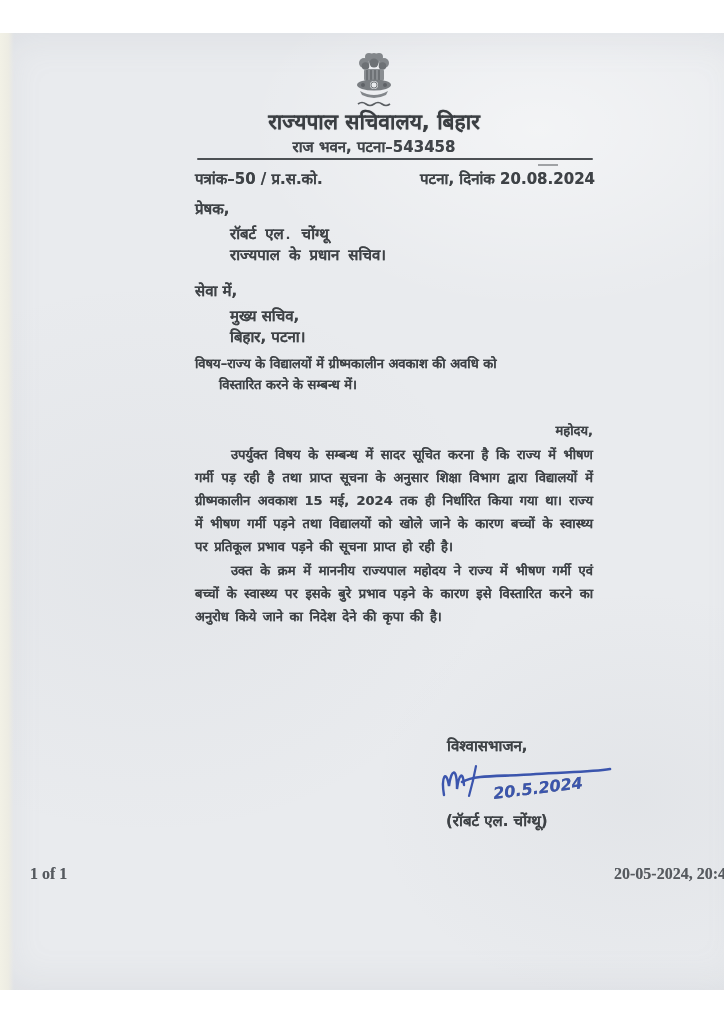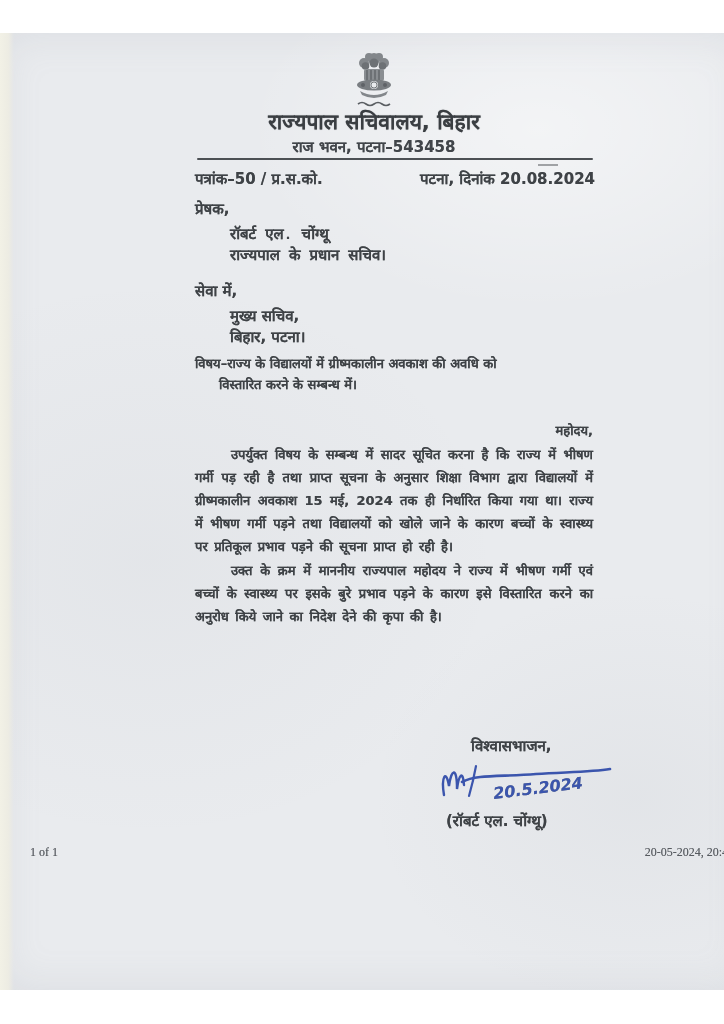--- a/index.html
+++ b/index.html
@@ -60,27 +60,27 @@
   }
   .subject{line-height:21px;margin-bottom:24px;}
   .subject .l2{margin-left:24px;}
   .salutation{margin-bottom:1px;text-align:right;}
   .para{
     text-align:justify;text-indent:36px;margin:0 0 1px 0;
     word-spacing:2px;
   }
   
   .closing{position:absolute;left:432px;top:703px;width:190px;font-size:15px;font-weight:bold;line-height:21px;}
-  .valediction{margin-left:39px;}
+  .valediction{margin-left:15px;}
   .sig-wrap{position:relative;height:52px;margin-top:2px;}
   .signatory{white-space:nowrap;margin-left:14px;}
   
   .footer-left,.footer-right{
-    position:absolute;top:812px;font-family:"Liberation Serif","DejaVu Serif",serif;
-    font-size:12px;color:#565a5f;text-shadow:0 0 .5px rgba(86,90,95,.5);
+    position:absolute;top:832px;font-family:"Liberation Serif","DejaVu Serif",serif;
+    font-size:16px;color:#565a5f;text-shadow:0 0 .5px rgba(86,90,95,.5);font-weight:bold;
   }
   .footer-left{left:30px;}
   .footer-right{right:14px;}
 </style>
 </head>
 <body>
 
 <div class="paper">
   <div class="edge-strip"></div>
 

